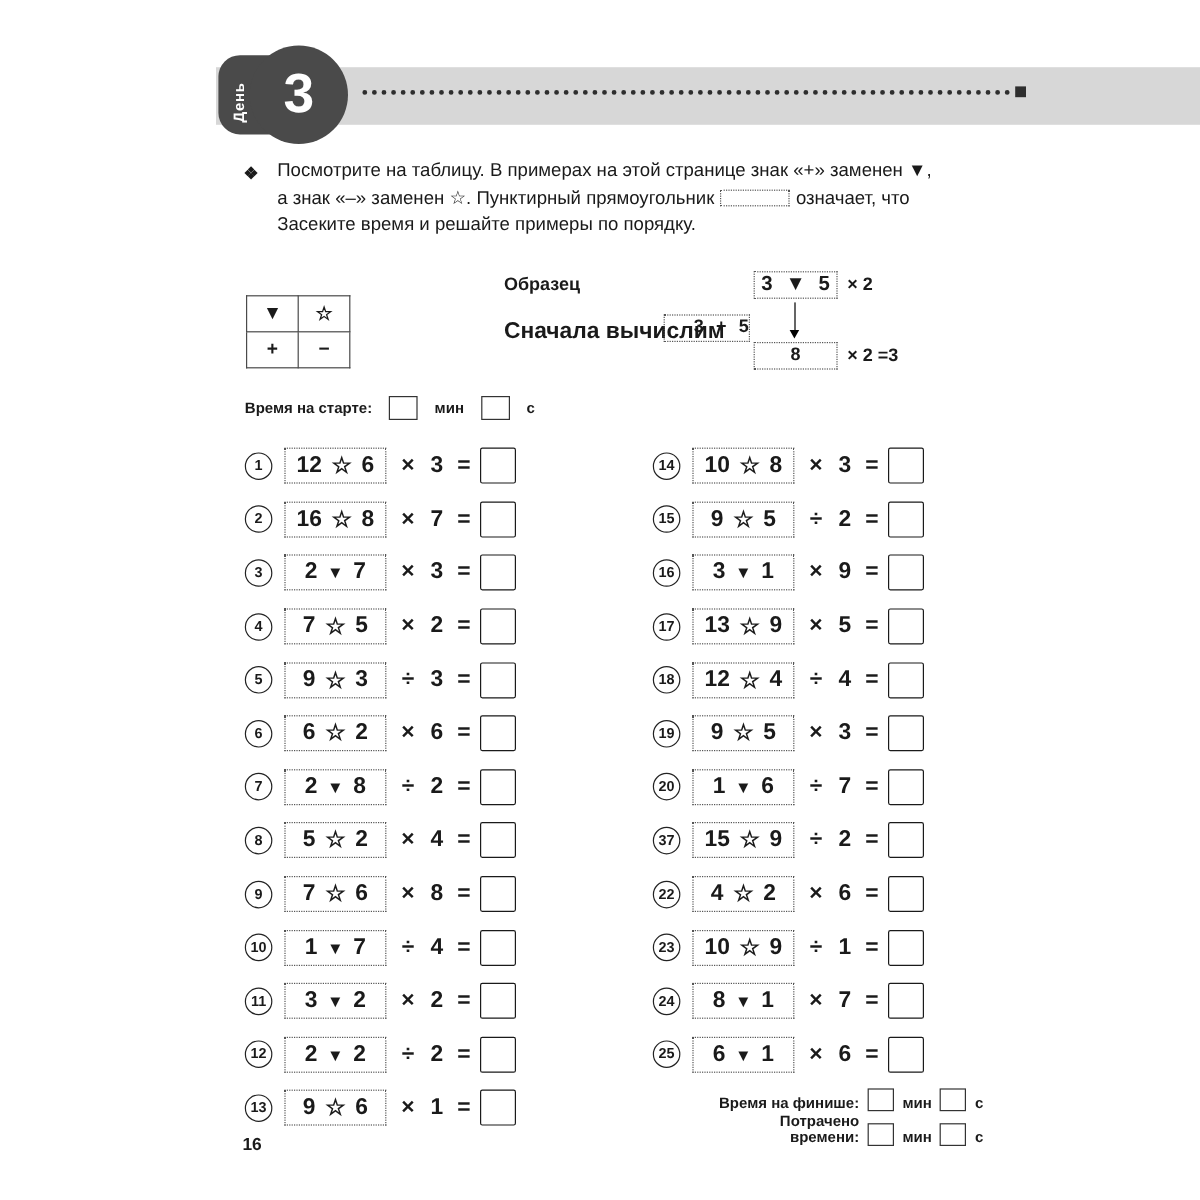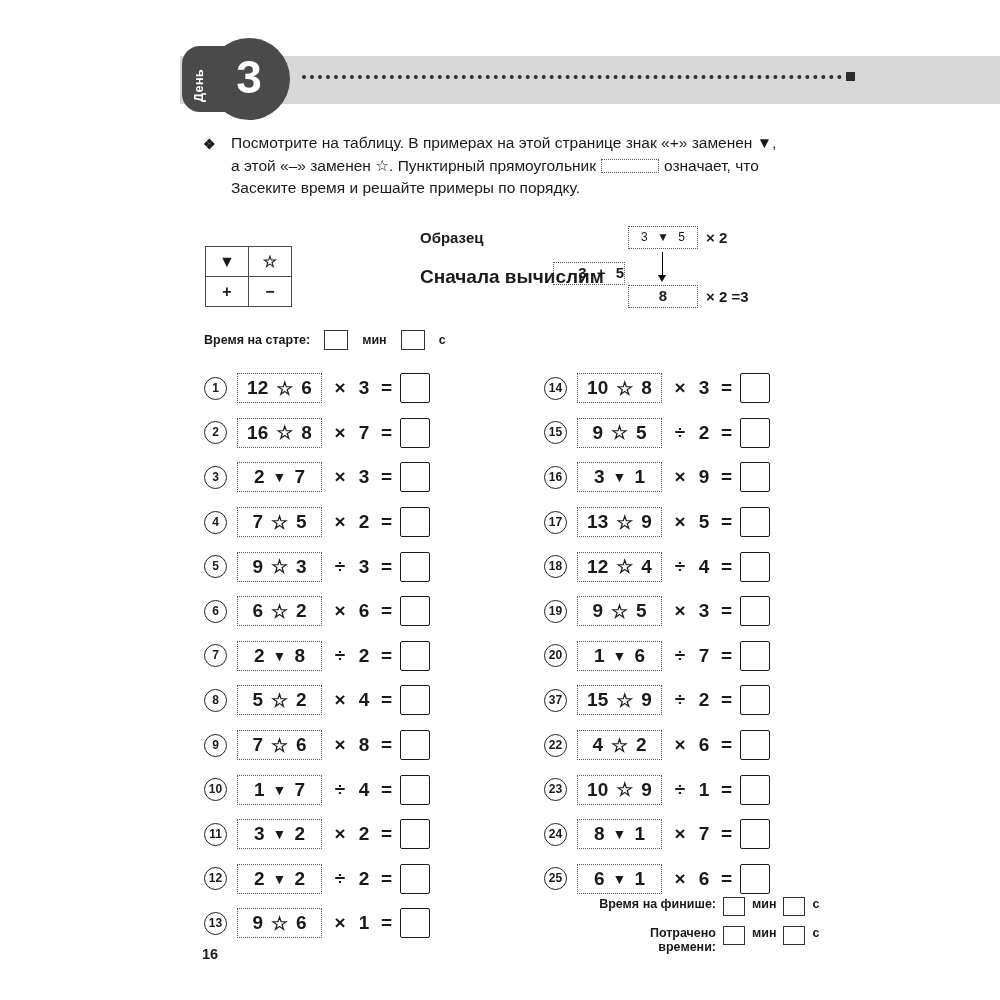--- a/index.html
+++ b/index.html
@@ -24,21 +24,21 @@
 
   
   .legend { position:absolute; left:205px; top:246px; border-collapse:collapse; }
   .legend td { width:43px; height:30px; border:1px solid #4a4a4a; text-align:center; font-size:16px; font-weight:600; }
 
   
   .sample { position:absolute; left:420px; top:226px; width:390px; height:95px; }
   .sample-title { position:absolute; left:0; top:3px; font-size:15px; font-weight:700; }
   .sample-first-label { position:absolute; left:0; top:40px; font-size:19px; font-weight:700; }
   .dotted-box { border:1.5px dotted #555; }
-  .sample-top { position:absolute; left:208px; top:0; width:70px; height:23px; text-align:center; line-height:20px; font-size:12px; font-weight:400; word-spacing:6px; }
+  .sample-top { position:absolute; left:208px; top:0; width:70px; height:23px; text-align:center; line-height:20px; font-size:17px; font-weight:700; word-spacing:6px; }
   .sample-top-suffix { position:absolute; left:286px; top:3px; font-size:15px; font-weight:600; }
   .sample-arrow { position:absolute; left:242px; top:26px; height:25px; width:0; border-left:1.6px solid #000; }
   .sample-arrow::after { content:""; position:absolute; left:-5px; top:23px; border-left:4.5px solid transparent; border-right:4.5px solid transparent; border-top:7px solid #000; }
   .sample-mid { position:absolute; left:133px; top:36px; width:72px; height:23px; text-align:right; line-height:20px; font-size:15px; font-weight:600; word-spacing:6px; }
   .sample-result { position:absolute; left:208px; top:59px; width:70px; height:23px; text-align:center; line-height:20px; font-size:15px; font-weight:600; }
   .sample-result-suffix { position:absolute; left:286px; top:62px; font-size:15px; font-weight:600; }
 
   
   .start-time { position:absolute; left:204px; top:330px; display:flex; align-items:center; gap:14px; }
   .small-label { font-size:12.5px; font-weight:700; }
@@ -55,21 +55,21 @@
            font-size:19px; font-weight:600; flex:none; }
   .psym.star { font-size:19px; }
   .psym.tri  { font-size:14px; }
   .pop2 { width:22px; text-align:center; margin-left:7px; font-size:19px; font-weight:600; }
   .popc { width:20px; text-align:center; margin-left:3px; font-size:19px; font-weight:600; }
   .peq  { margin:0 8px 0 7px; font-size:19px; font-weight:600; }
   .answer-box { width:30px; height:30px; border:1.6px solid #1a1a1a; border-radius:2px; background:#fff; flex:none; }
 
   
   .finish { position:absolute; left:590px; top:897px; }
-  .finish-row { display:flex; align-items:flex-start; gap:7px; height:29px; justify-content:flex-end; }
+  .finish-row { display:flex; align-items:flex-end; gap:7px; height:29px; justify-content:flex-end; }
   .finish-label { width:126px; text-align:right; font-size:12.5px; font-weight:700; }
   .finish .small-box { width:22px; height:19px; }
 
   .page-number { position:absolute; left:202px; top:946px; font-size:14.5px; font-weight:600; }
 </style>
 </head>
 <body>
 
 <div class="page">
 
@@ -78,21 +78,21 @@
   <div class="day-circle" style="background: rgb(74, 74, 74);"></div>
   <div class="day-label">День</div>
   <div class="day-number">3</div>
   <div class="dotted-deco"></div>
   <div class="dotted-deco-end"></div>
 
   <div class="instr-bullet">❖</div>
   <div class="instructions">
     <div>Посмотрите на таблицу. В примерах на этой странице знак «+» заменен ▼,</div>
     <div>
-      <span>а этой «–» заменен ☆. Пунктирный прямоугольник</span><span class="inline-dotted-box"></span><span>означает, что</span>
+      <span>а знак «–» заменен ☆. Пунктирный прямоугольник</span><span class="inline-dotted-box"></span><span>означает, что</span>
     </div>
     <div>Засеките время и решайте примеры по порядку.</div>
   </div>
 
   <table class="legend">
     <tbody>
         <tr>
       <td>▼</td>
       <td>☆</td>
     </tr>

